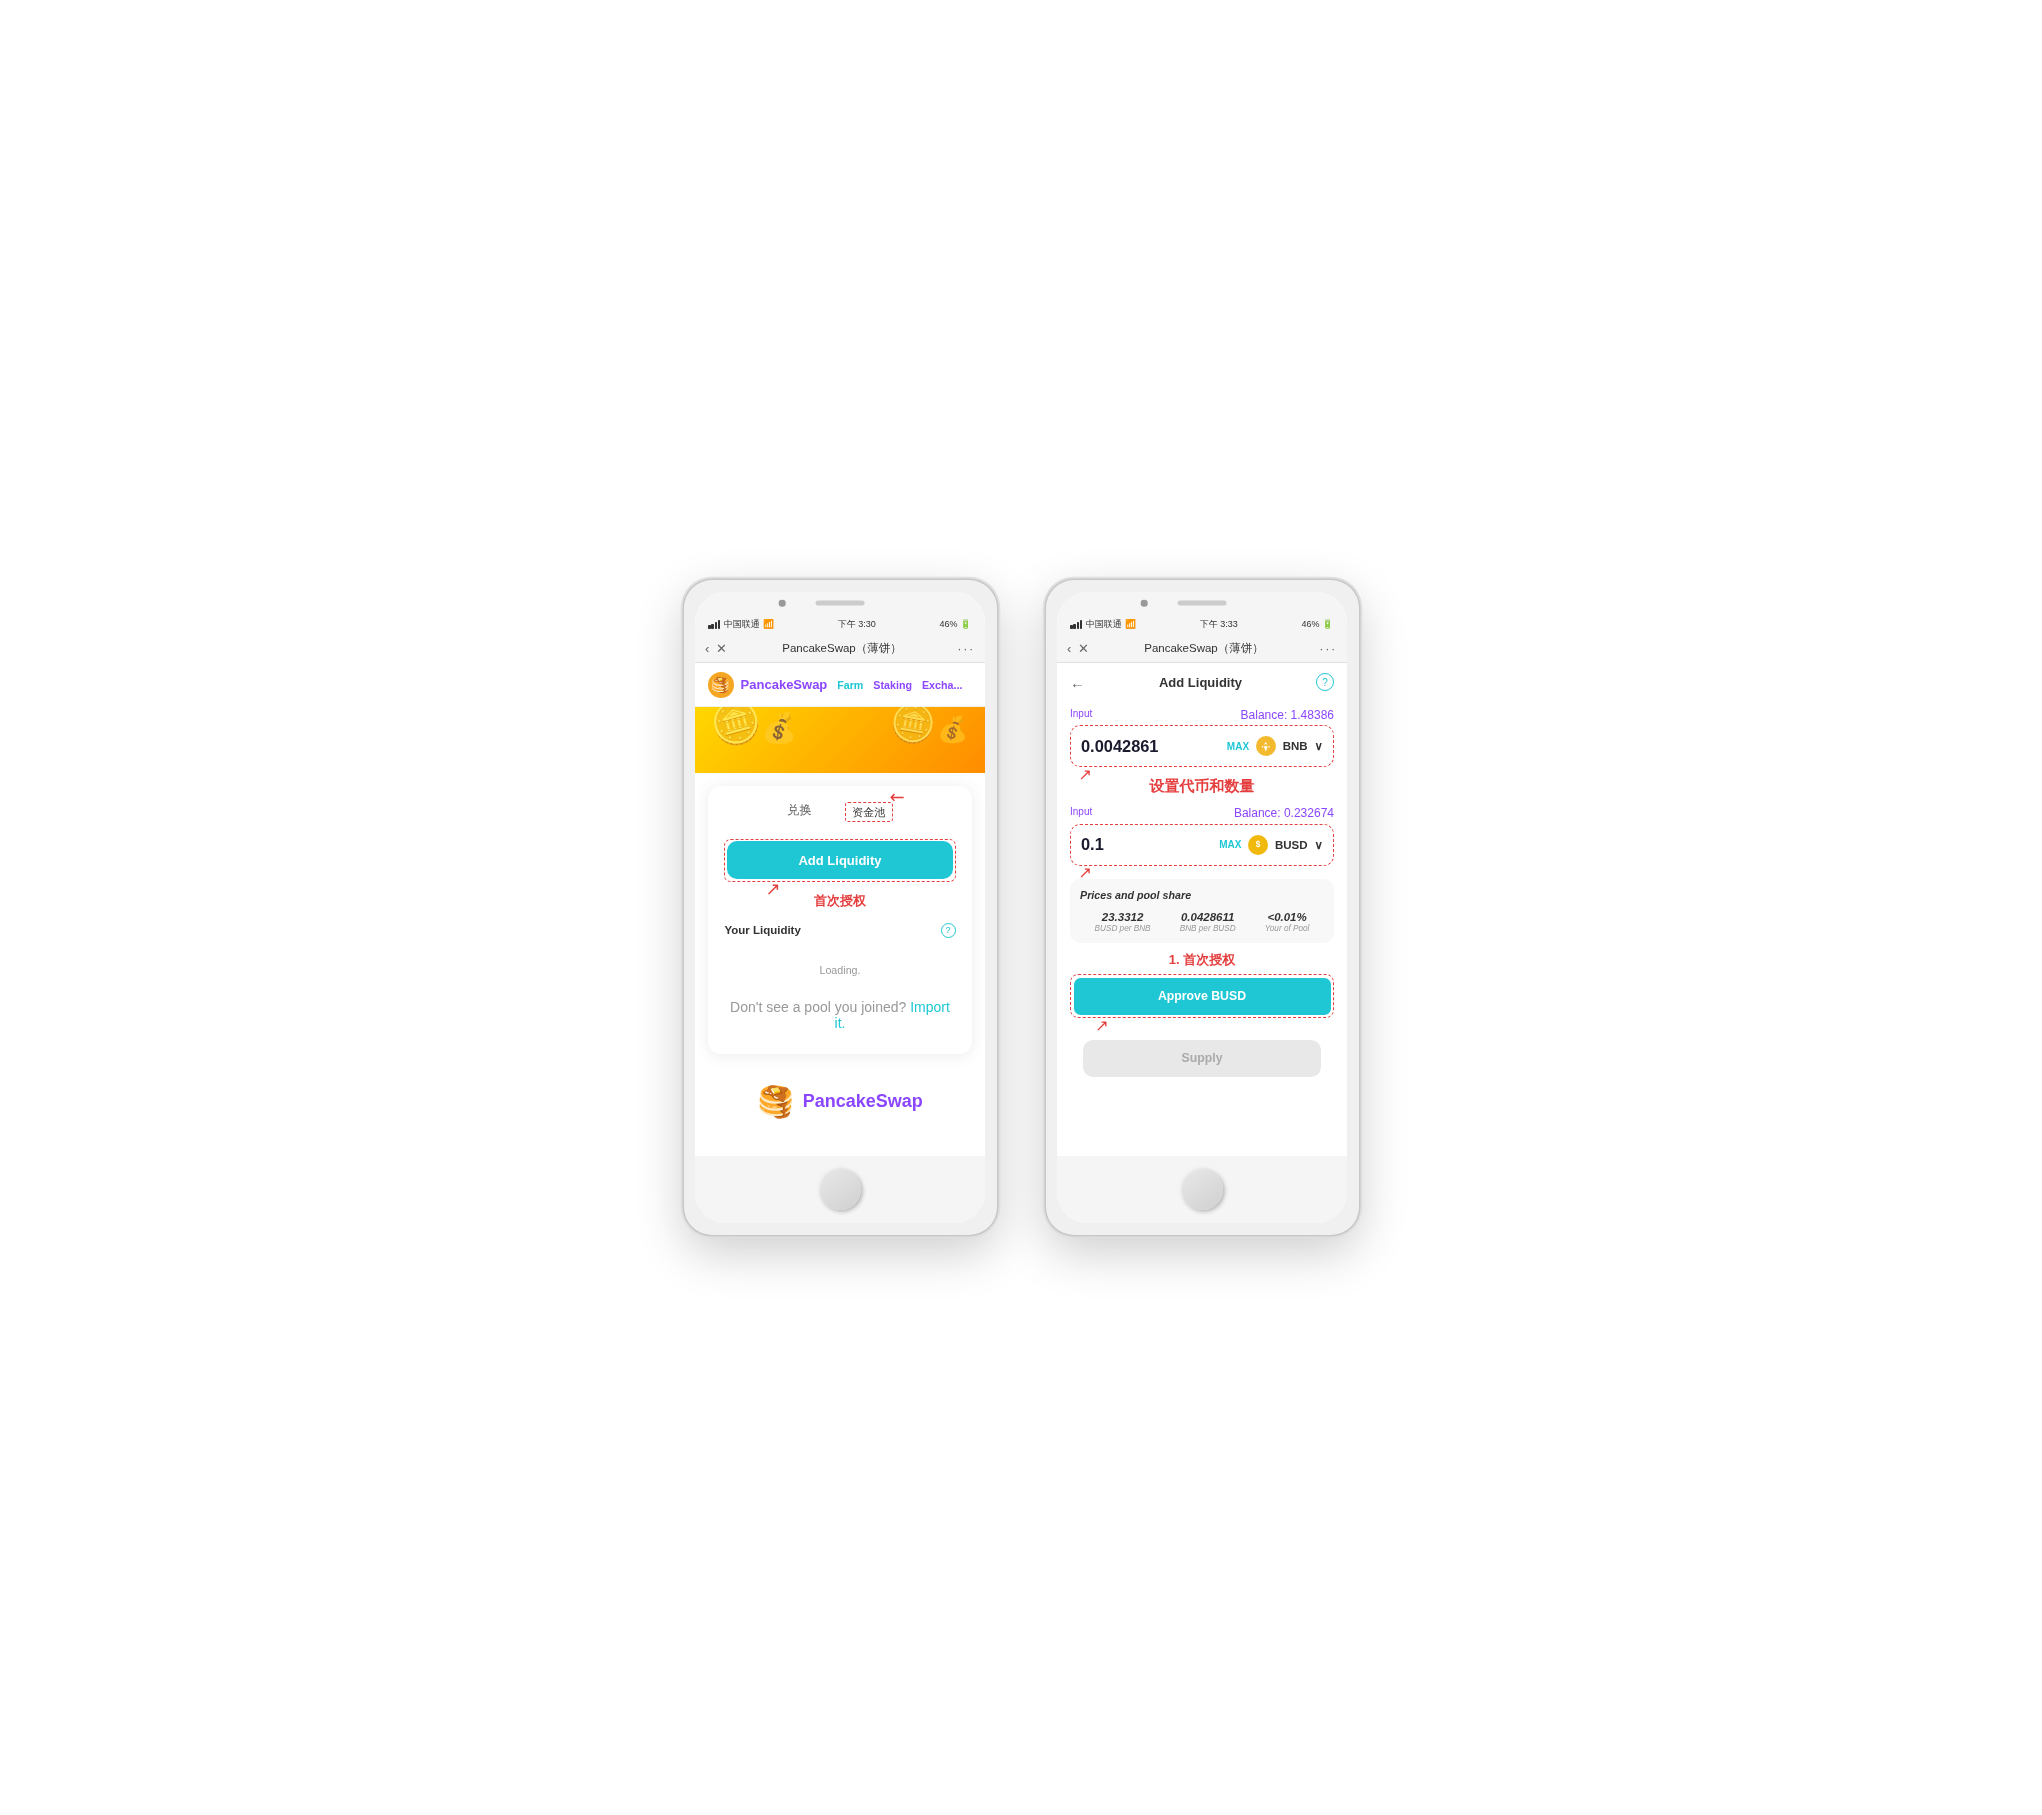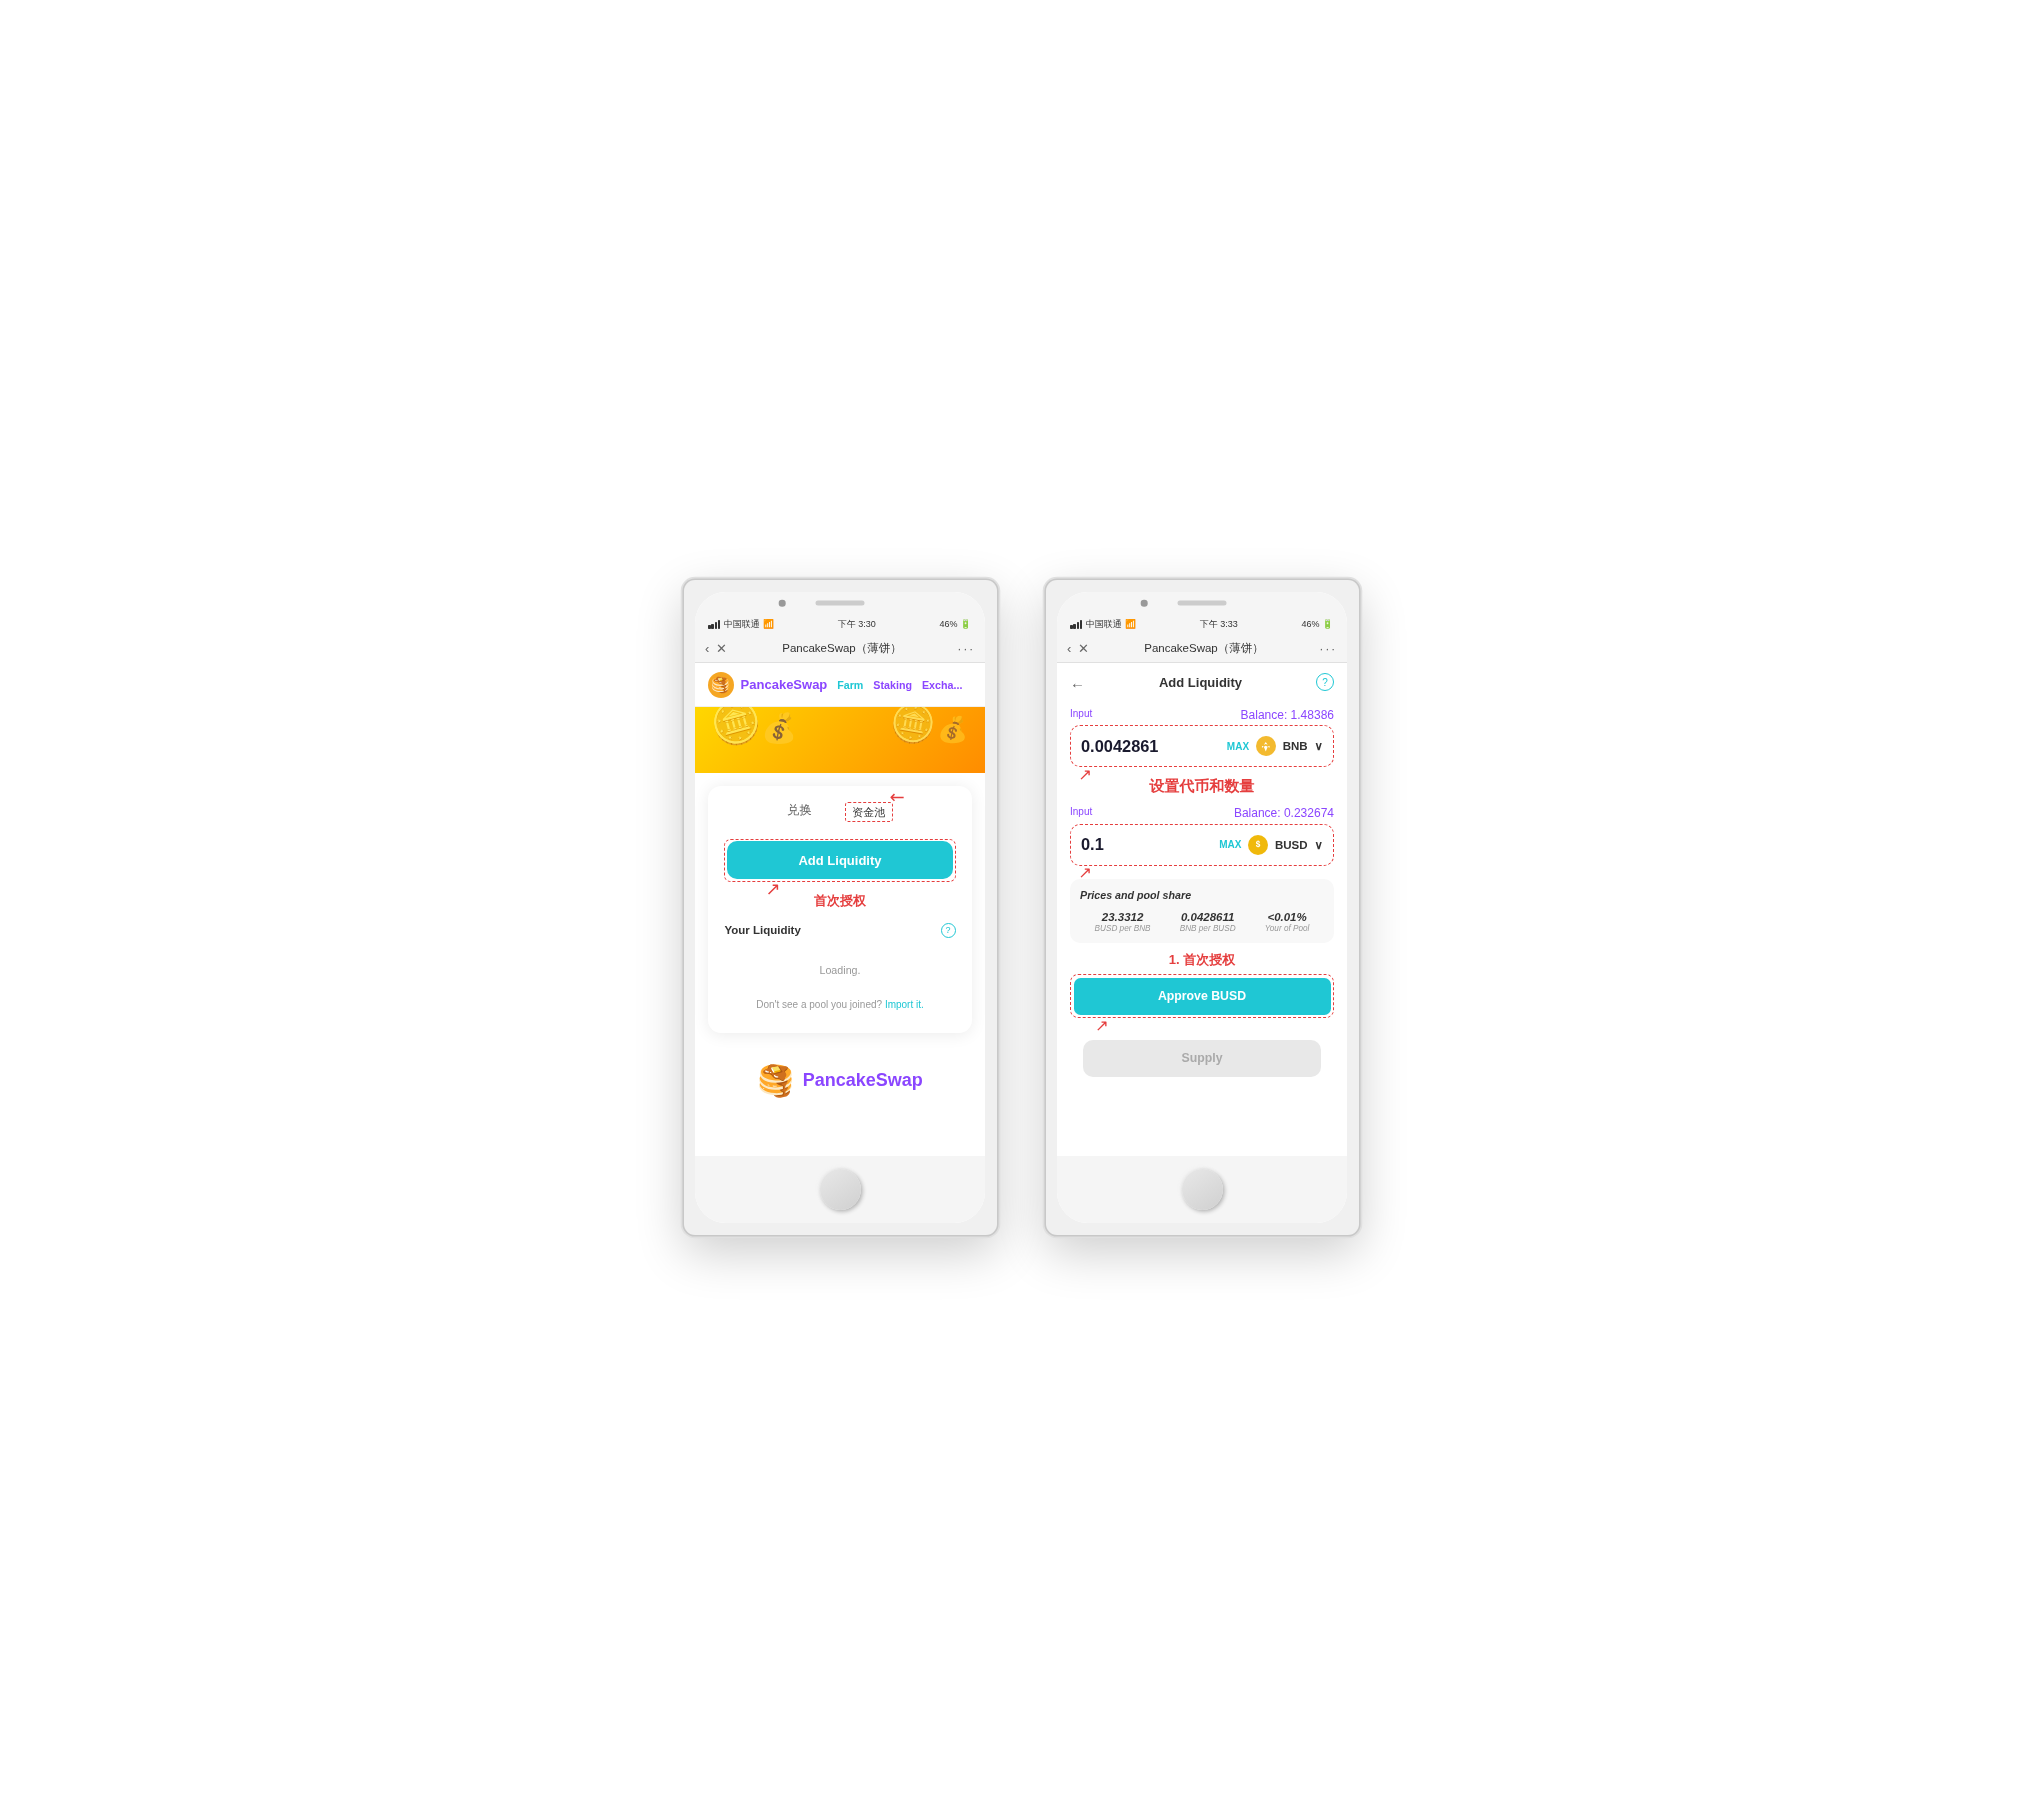--- a/index.html
+++ b/index.html
@@ -16,21 +16,21 @@
       display: flex;
       gap: 49px;
       align-items: center;
       justify-content: center;
     }
 
     
     .phone {
       width: 313px;
       background: #f0f0f0;
-      border-radius: 11px;
+      border-radius: 28px;
       padding: 11.5px;
       box-shadow:
         0 0 0 1.6px #c8c8c8,
         0 0 0 3.3px #e0e0e0,
         0 16.4px 49px rgba(0,0,0,0.2);
       position: relative;
     }
     .phone-inner {
       background: #ffffff;
       border-radius: 31px;
@@ -233,21 +233,21 @@
 
     .loading-text {
       text-align: center;
       color: #999;
       font-size: 10.7px;
       padding: 16.4px 0;
     }
 
     .import-link {
       text-align: center;
-      font-size: 10px;
+      font-size: 14px;
       color: #999;
       padding: 6.6px 0;
     }
     .import-link a { color: #1fc7d4; text-decoration: none; }
 
     .pancake-footer {
       display: flex;
       align-items: center;
       justify-content: center;
       gap: 8.2px;

